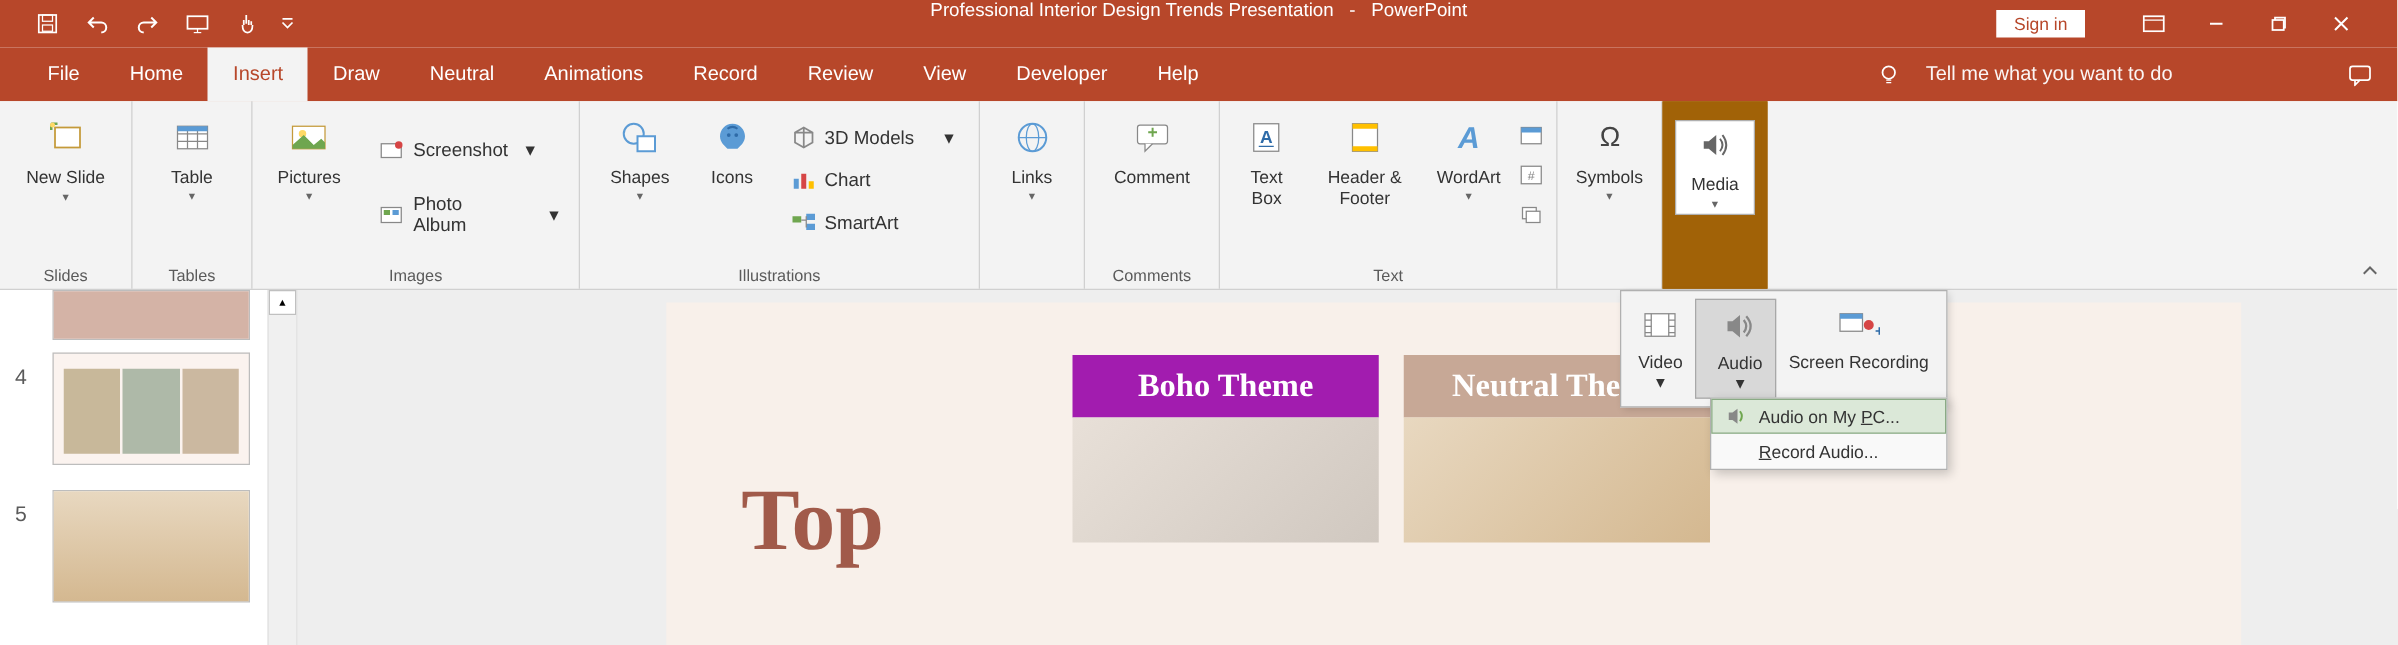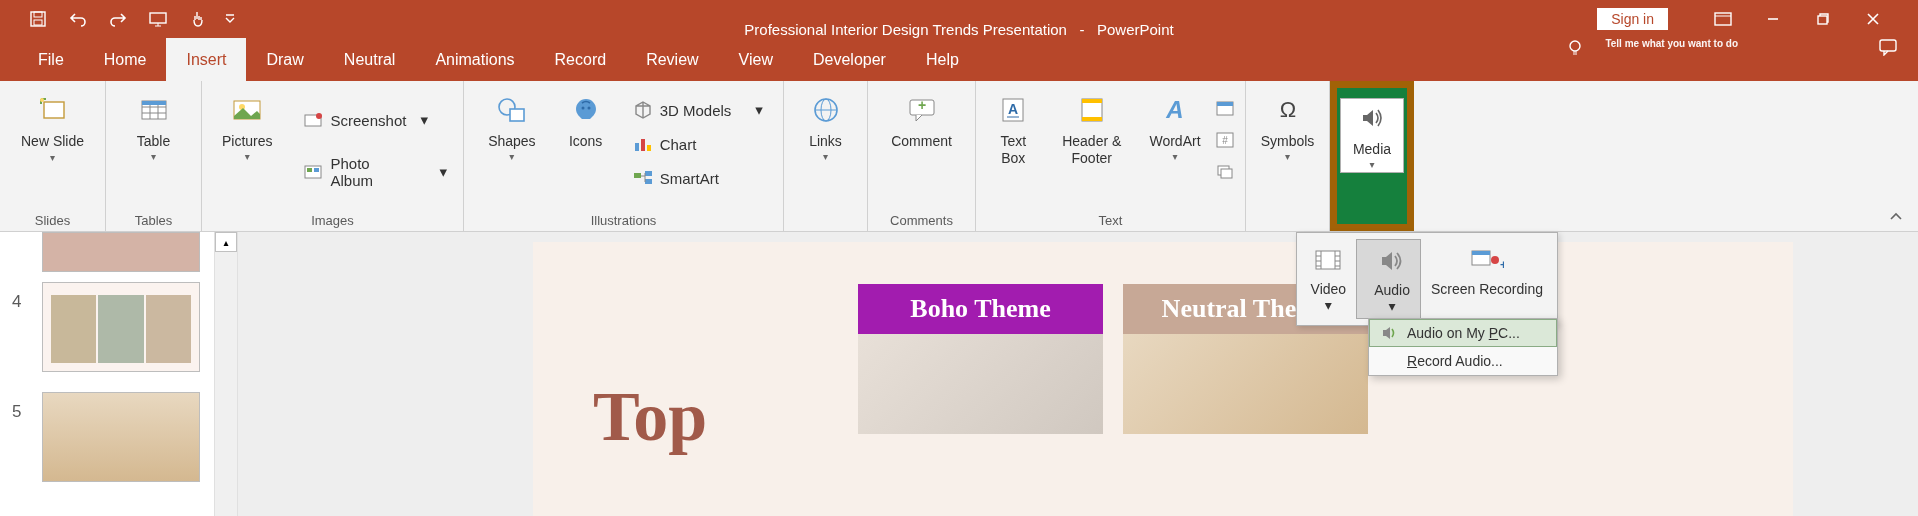--- a/index.html
+++ b/index.html
@@ -1,29 +1,29 @@
 <!DOCTYPE html>
 <html><head>
 <meta charset="utf-8">
 <style>
 * { margin: 0; padding: 0; box-sizing: border-box; font-family: "Segoe UI", Arial, sans-serif; }
 body { background: #fff; overflow: hidden; width: 1918px; height: 516px; position: relative; }
 
-.titlebar { background: #b7472a; height: 38px; display: flex; align-items: flex-end; color: #fff; font-size: 13px; }
+.titlebar { background: #b7472a; height: 38px; display: flex; align-items: flex-start; color: #fff; font-size: 13px; }
 .qat { display: flex; align-items: center; gap: 0; padding-left: 18px; }
 .qat-btn { width: 40px; height: 38px; display: flex; align-items: center; justify-content: center; cursor: pointer; }
 .title-center { position:absolute; left:50%; transform:translateX(-50%); font-size: 15px; white-space:nowrap; }
 .title-right { margin-left: auto; display: flex; align-items: center; gap: 0; padding-right: 20px; }
 .signin { background: #fff; color: #b7472a; padding: 3px 14px; font-size: 14px; cursor: pointer; margin-right: 30px; }
 .win-btn { width: 50px; height: 38px; display: flex; align-items: center; justify-content: center; cursor: pointer; }
 
 .tabs { background: #b7472a; height: 43px; display: flex; align-items: stretch; padding-left: 18px; position:relative; }
 .tab { padding: 0 20px; color: #fff; font-size: 16px; display: flex; align-items: center; cursor: pointer; }
 .tab.active { background: #f3f3f3; color: #b7472a; }
-.tellme-wrap { position:absolute; right: 20px; top:0; height:43px; display:flex; align-items:flex-start; gap:10px; color:#fff; font-size:10px;font-weight:bold;}
+.tellme-wrap { position:absolute; right: 20px; top:0; height:43px; display:flex; align-items:center; gap:10px; color:#fff; font-size:16px;}
 .tellme-bulb { margin-left: 20px; margin-right: 6px; }
 .tellme-input { color:#fff; opacity:.95; margin-left:4px; }
 .comment-icon-btn { margin-left: 130px; }
 
 .ribbon { background: #f3f3f3; height: 151px; display: flex; border-bottom: 1px solid #d0d0d0; position: relative; }
 .group { border-right: 1px solid #d0d0d0; display: flex; flex-direction: column; align-items: center; padding: 6px 10px 0; }
 .group-body { flex: 1; display: flex; align-items: flex-start; gap: 8px; padding-top: 2px; }
 .group-label { font-size: 13px; color: #5a5a5a; padding: 4px 0 3px; }
 
 .big-btn { display: flex; flex-direction: column; align-items: center; justify-content: flex-start; padding: 4px 10px; cursor: pointer; font-size: 14px; color: #333; text-align:center; min-width: 64px; }
@@ -406,21 +406,21 @@
               <text x="14" y="20" text-anchor="middle" font-size="22" fill="#444">Ω</text>
             </svg>
           </div>
         <span>Symbols</span>
         <span class="caret">▾</span>
       </div>
     </div>
     <div class="group-label">&nbsp;</div>
   </div>
 
-  <div class="group" style="width:84px; background:#15803d; border:7px solid #a16207">
+  <div class="group" style="width:84px; background:#a16207; border:5px solid #a16207">
     <div class="group-body">
       <div class="big-btn selected" style="background:#fff; border:1px solid #b0b0b0; padding:2px 6px; margin-top:2px">
         <div class="ico">
             <svg width="24" height="22" viewBox="0 0 24 22">
               <path d="M3 8 H7 L13 3 V19 L7 14 H3 Z" fill="#666"></path>
               <path d="M16 6 Q20 11 16 16 M18 3 Q24 11 18 19" fill="none" stroke="#666" stroke-width="1.6"></path>
             </svg>
           </div>
         <span>Media</span>
         <span class="caret">▾</span>

